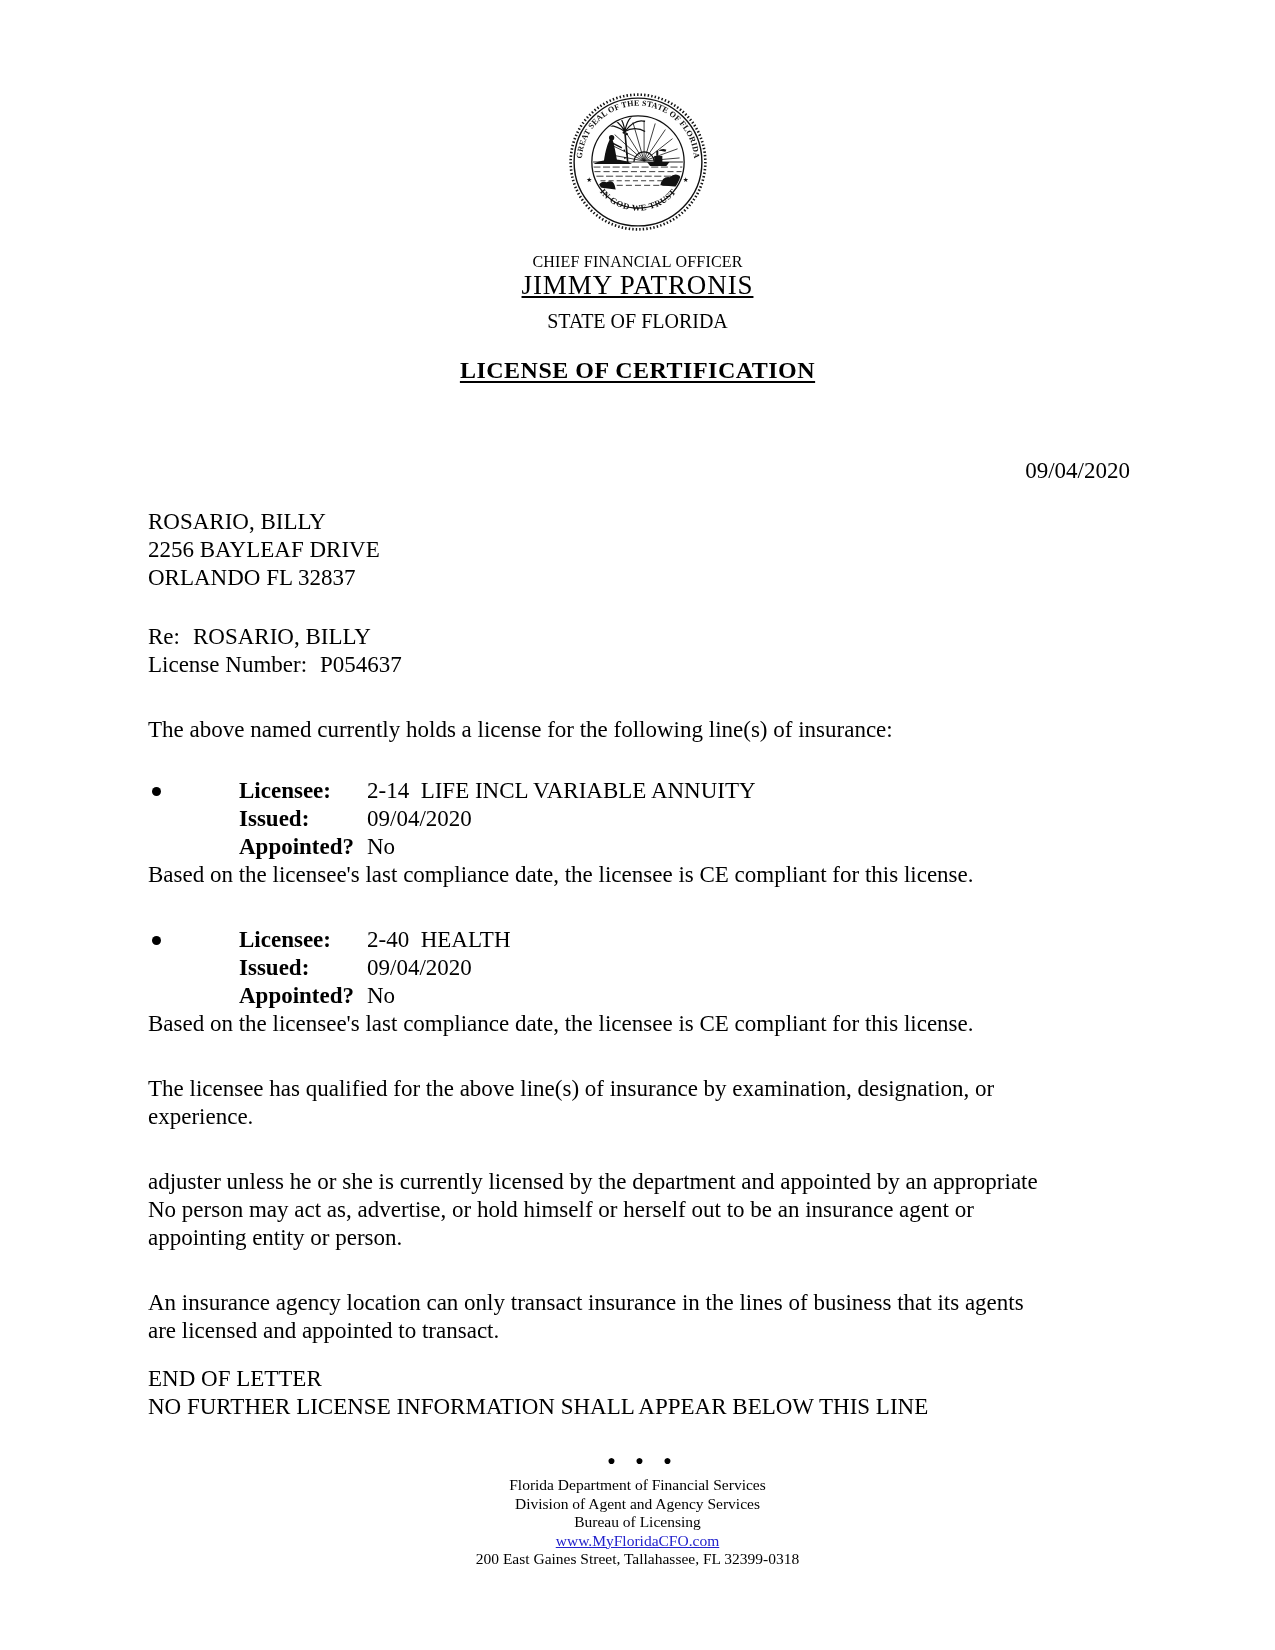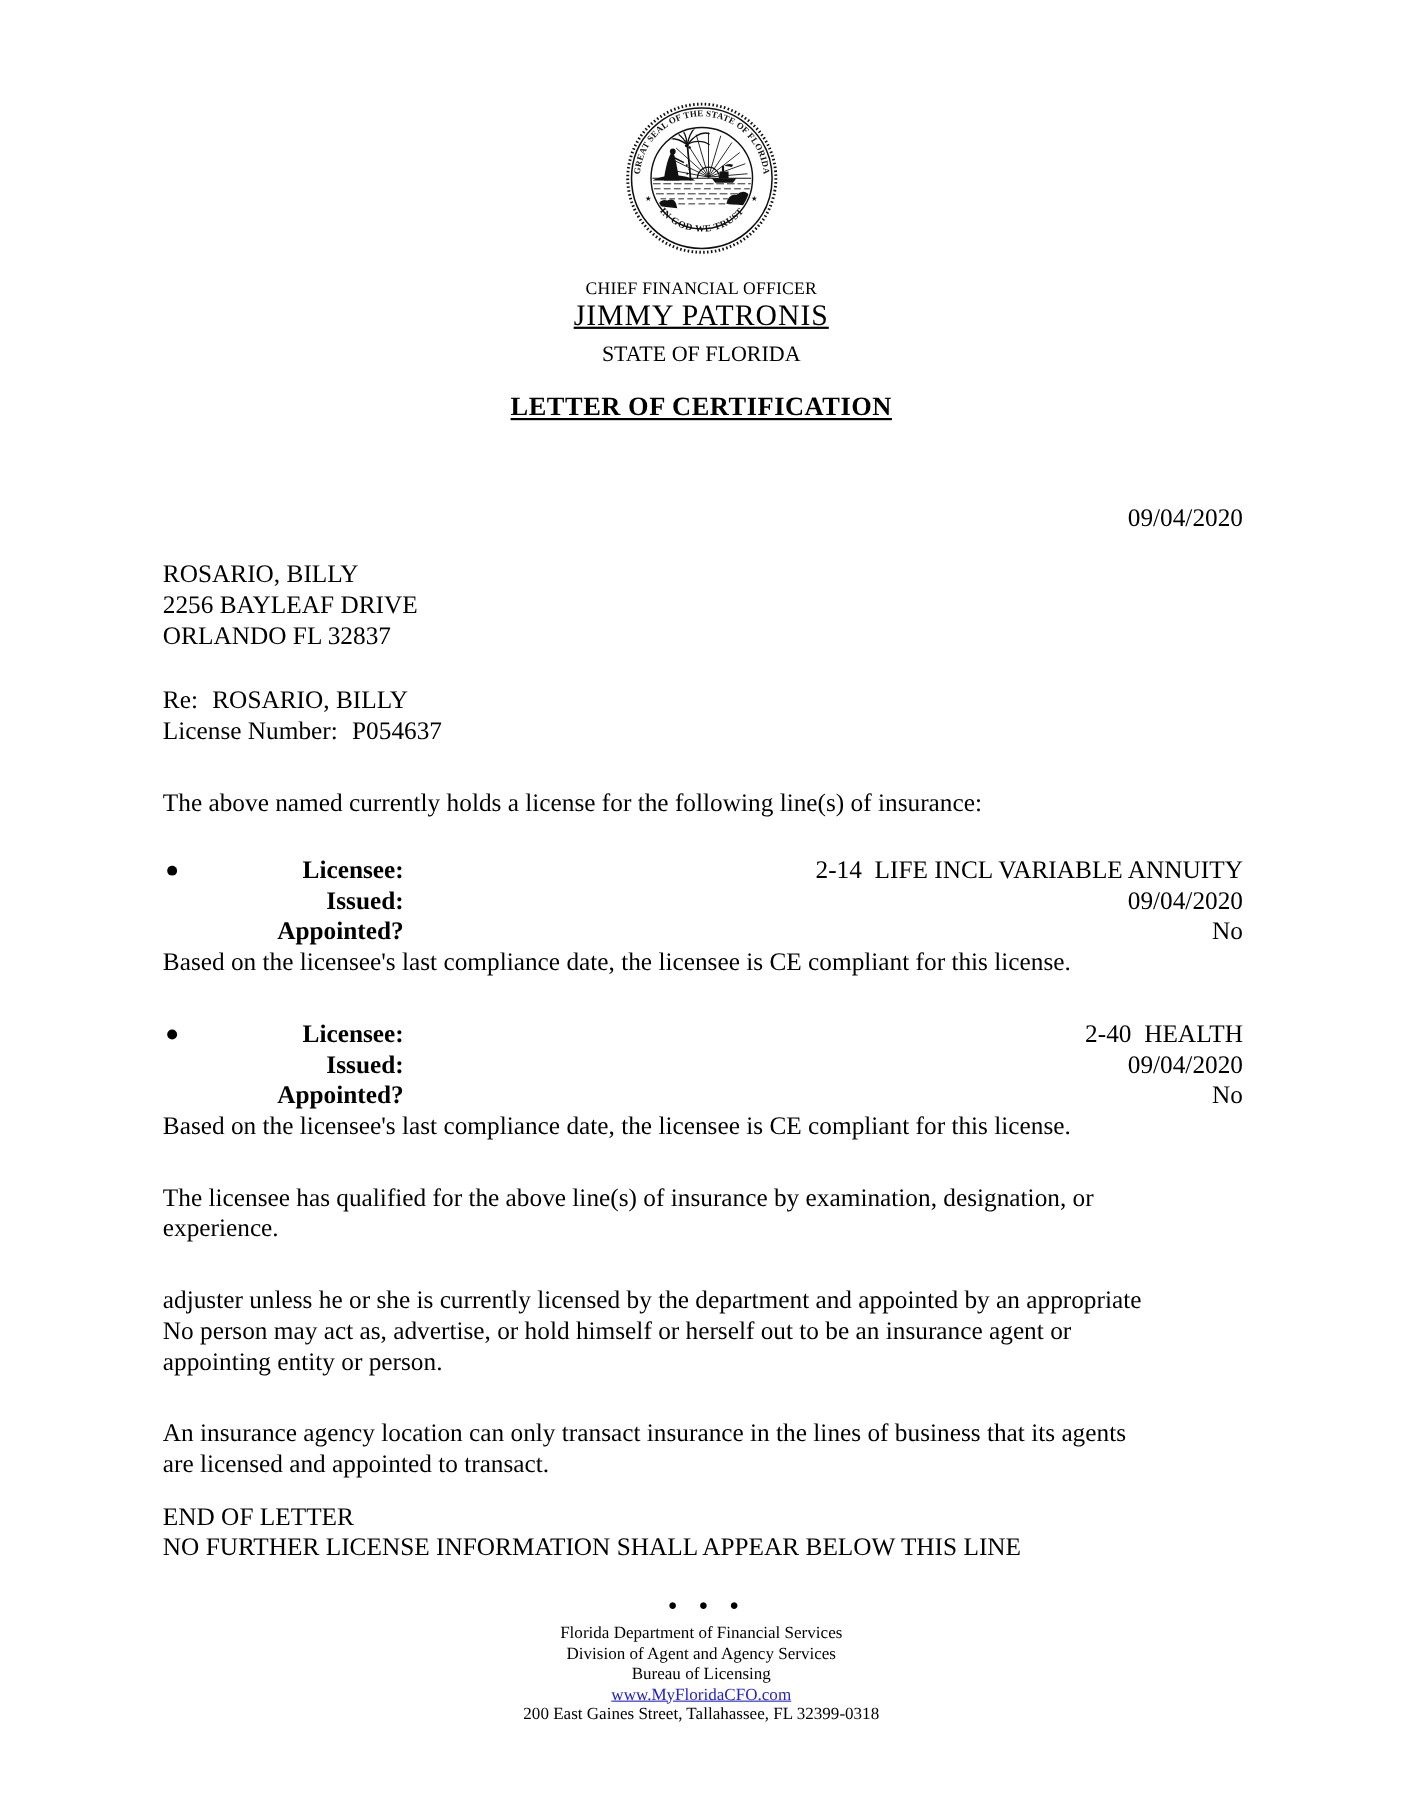--- a/index.html
+++ b/index.html
@@ -28,21 +28,21 @@
     position:absolute;left:148px;top:457px;width:982px;
     font-size:23px;line-height:28px;
   }
   .date-line{text-align:right;}
   .address{margin-top:23px;}
   .ref{margin-top:31px;}
   .ref-value{margin-left:13px;white-space:pre-wrap;}
   .intro{margin-top:37px;}
   .license-block{margin-top:33px;}
   .license-block.second{margin-top:37px;}
-  .lic-row{display:grid;grid-template-columns:91px 128px auto;text-align:right;}
+  .lic-row{display:grid;grid-template-columns:91px 128px auto;}
   .bullet-cell{position:relative;}
   .dot{
     position:absolute;left:4px;top:10px;width:9px;height:9px;border-radius:50%;
     background:#000;display:inline-block;
   }
   .lic-label{font-weight:bold;}
   .lic-value{white-space:pre-wrap;}
   .compliance{margin-top:0;}
   .para{margin-top:37px;}
   .para.p1{}
@@ -147,21 +147,21 @@
         <path d="M 26,72 C 36,66 56,66 64,72 Z" fill="#111" stroke="none"></path>
         <path d="M 92,93 q 2,-9 9,-8 q 7,-6 12,1 q 6,2 4,9 Z" fill="#111" stroke="none"></path>
         <path d="M 30,95 q 3,-7 9,-5 q 6,-3 8,3 l 1,4 Z" fill="#111" stroke="none"></path>
       </g>
     </svg>
     <div class="office-line">CHIEF FINANCIAL OFFICER</div>
     <div class="officer-line">JIMMY PATRONIS</div>
     <div class="state-line">STATE OF FLORIDA</div>
   </div>
 
-  <div class="title">LETTER OF CERTIFICATION</div>
+  <div class="title">LICENSE OF CERTIFICATION</div>
 
   <div class="content">
 
     <div class="date-line">09/04/2020</div>
 
     <div class="address">
       <div>ROSARIO, BILLY</div>
       <div>2256 BAYLEAF DRIVE</div>
       <div>ORLANDO FL 32837</div>
     </div>

